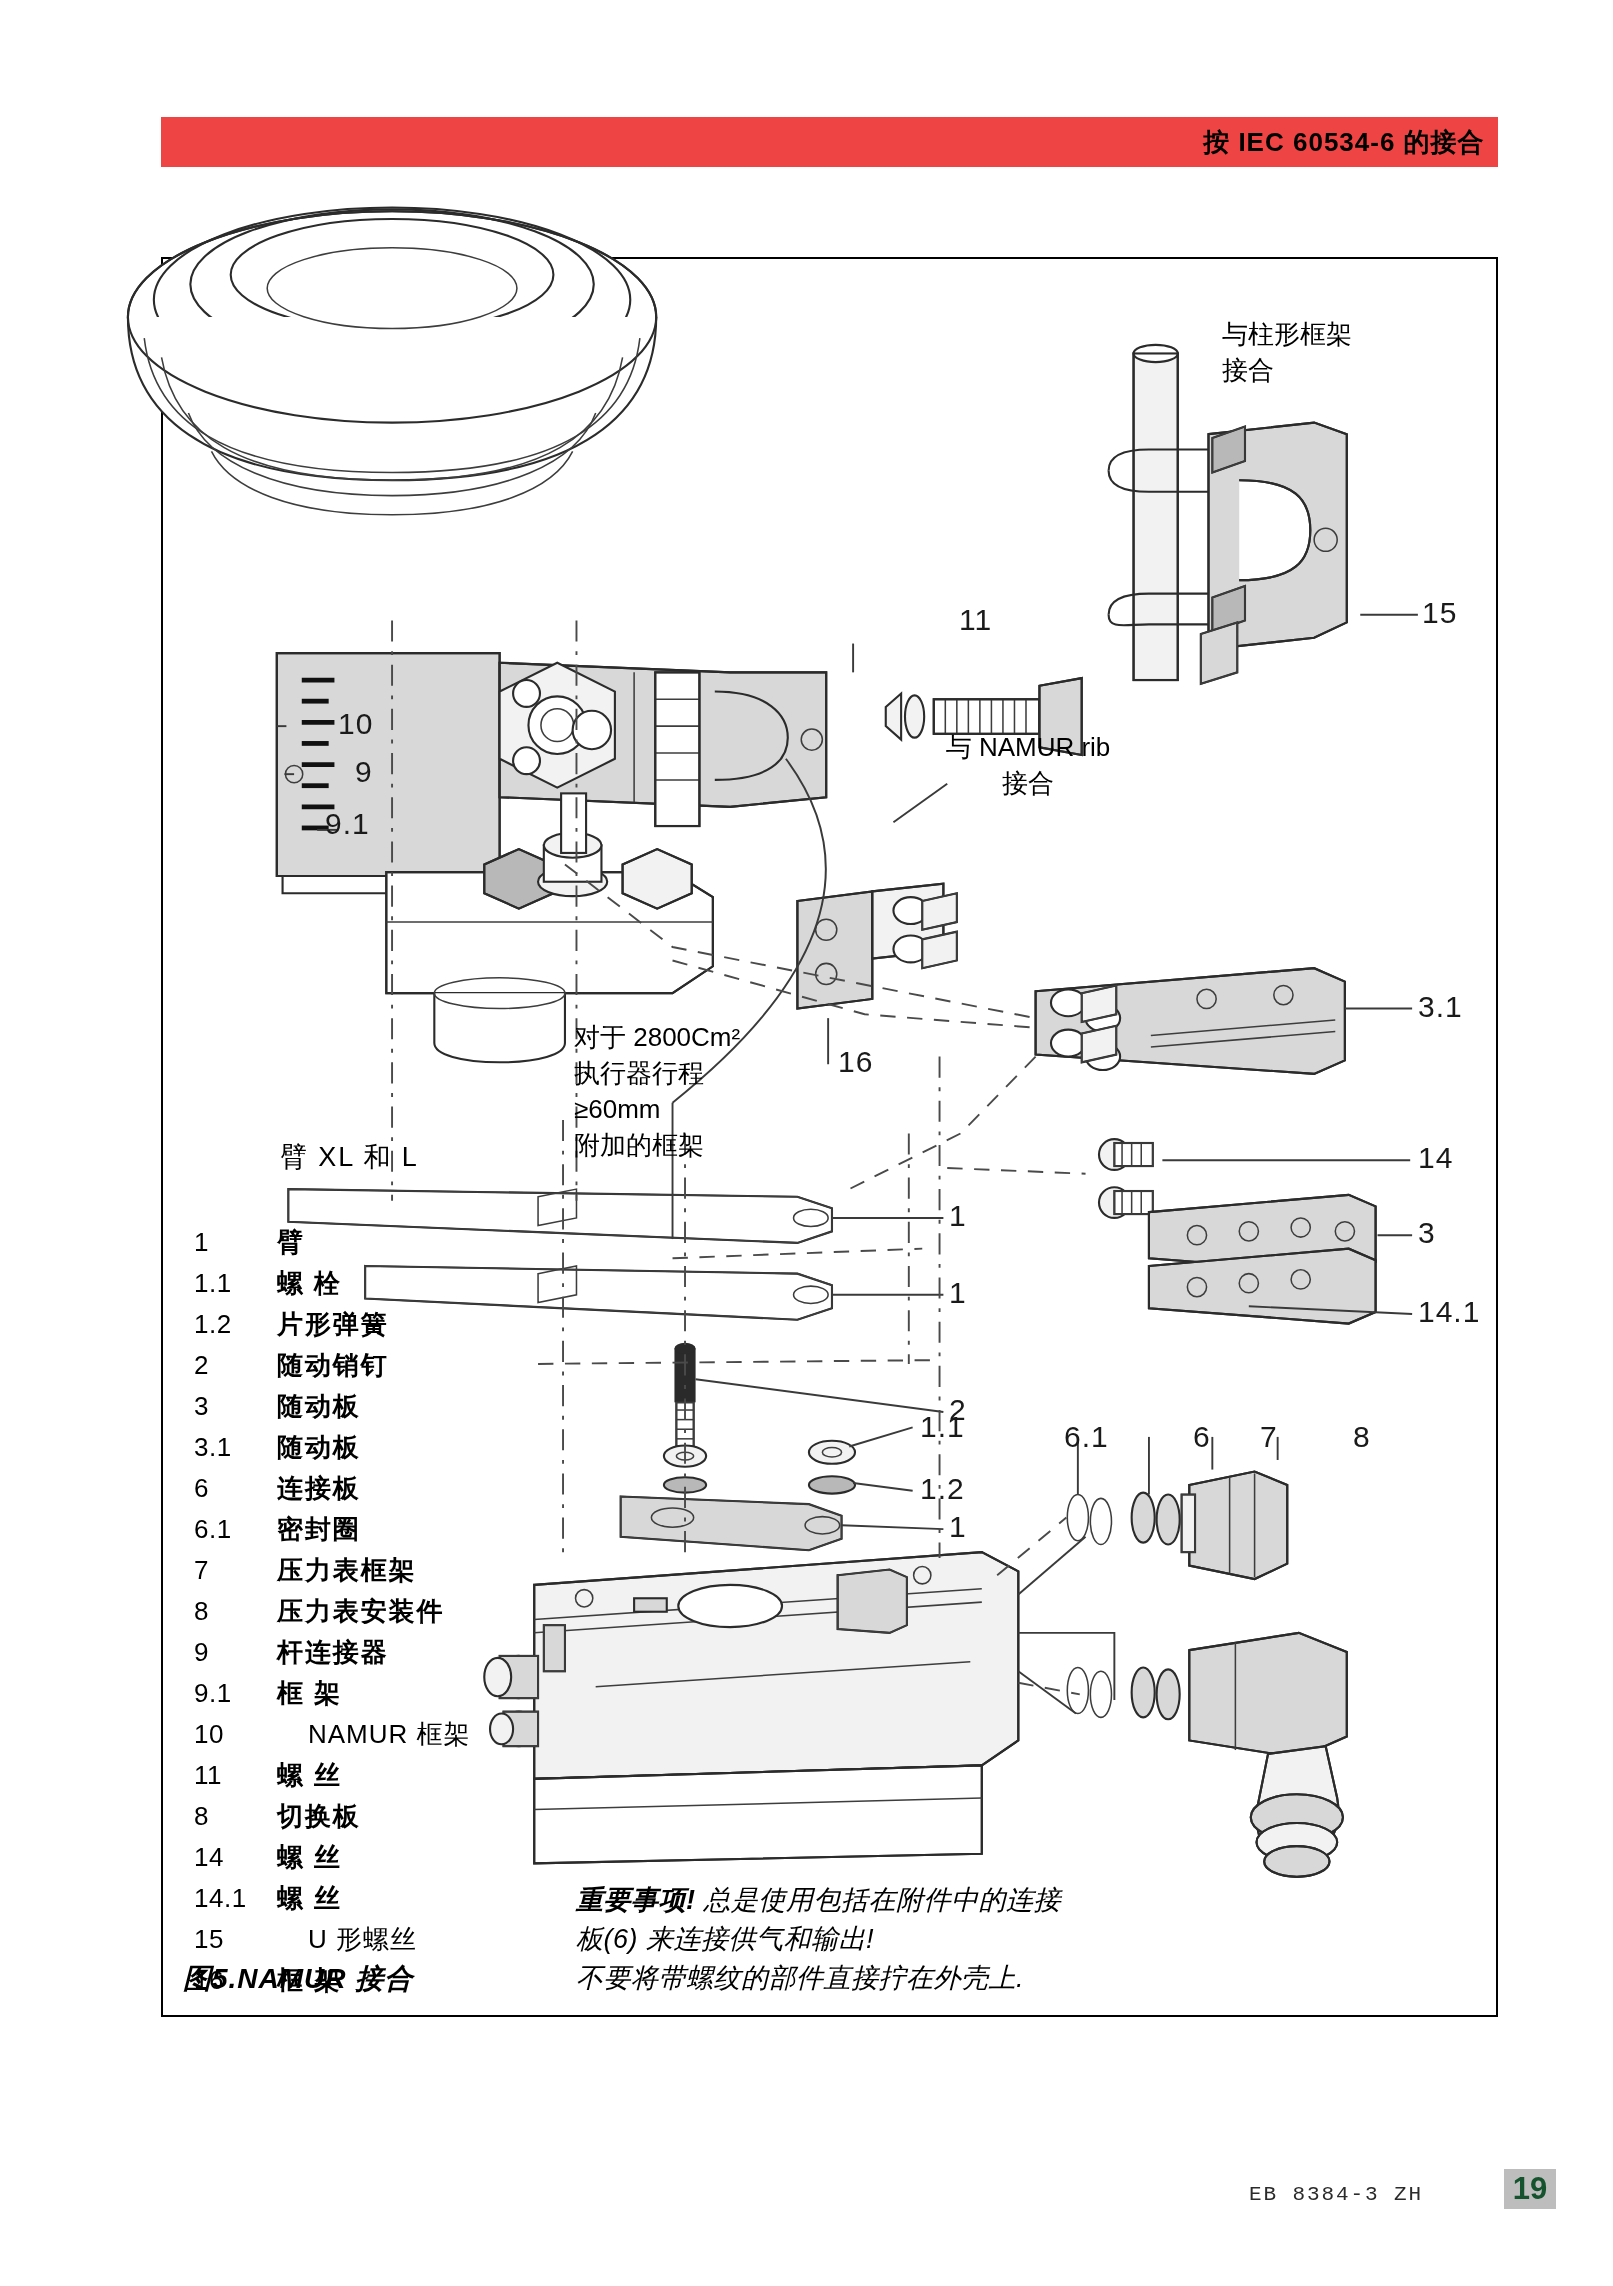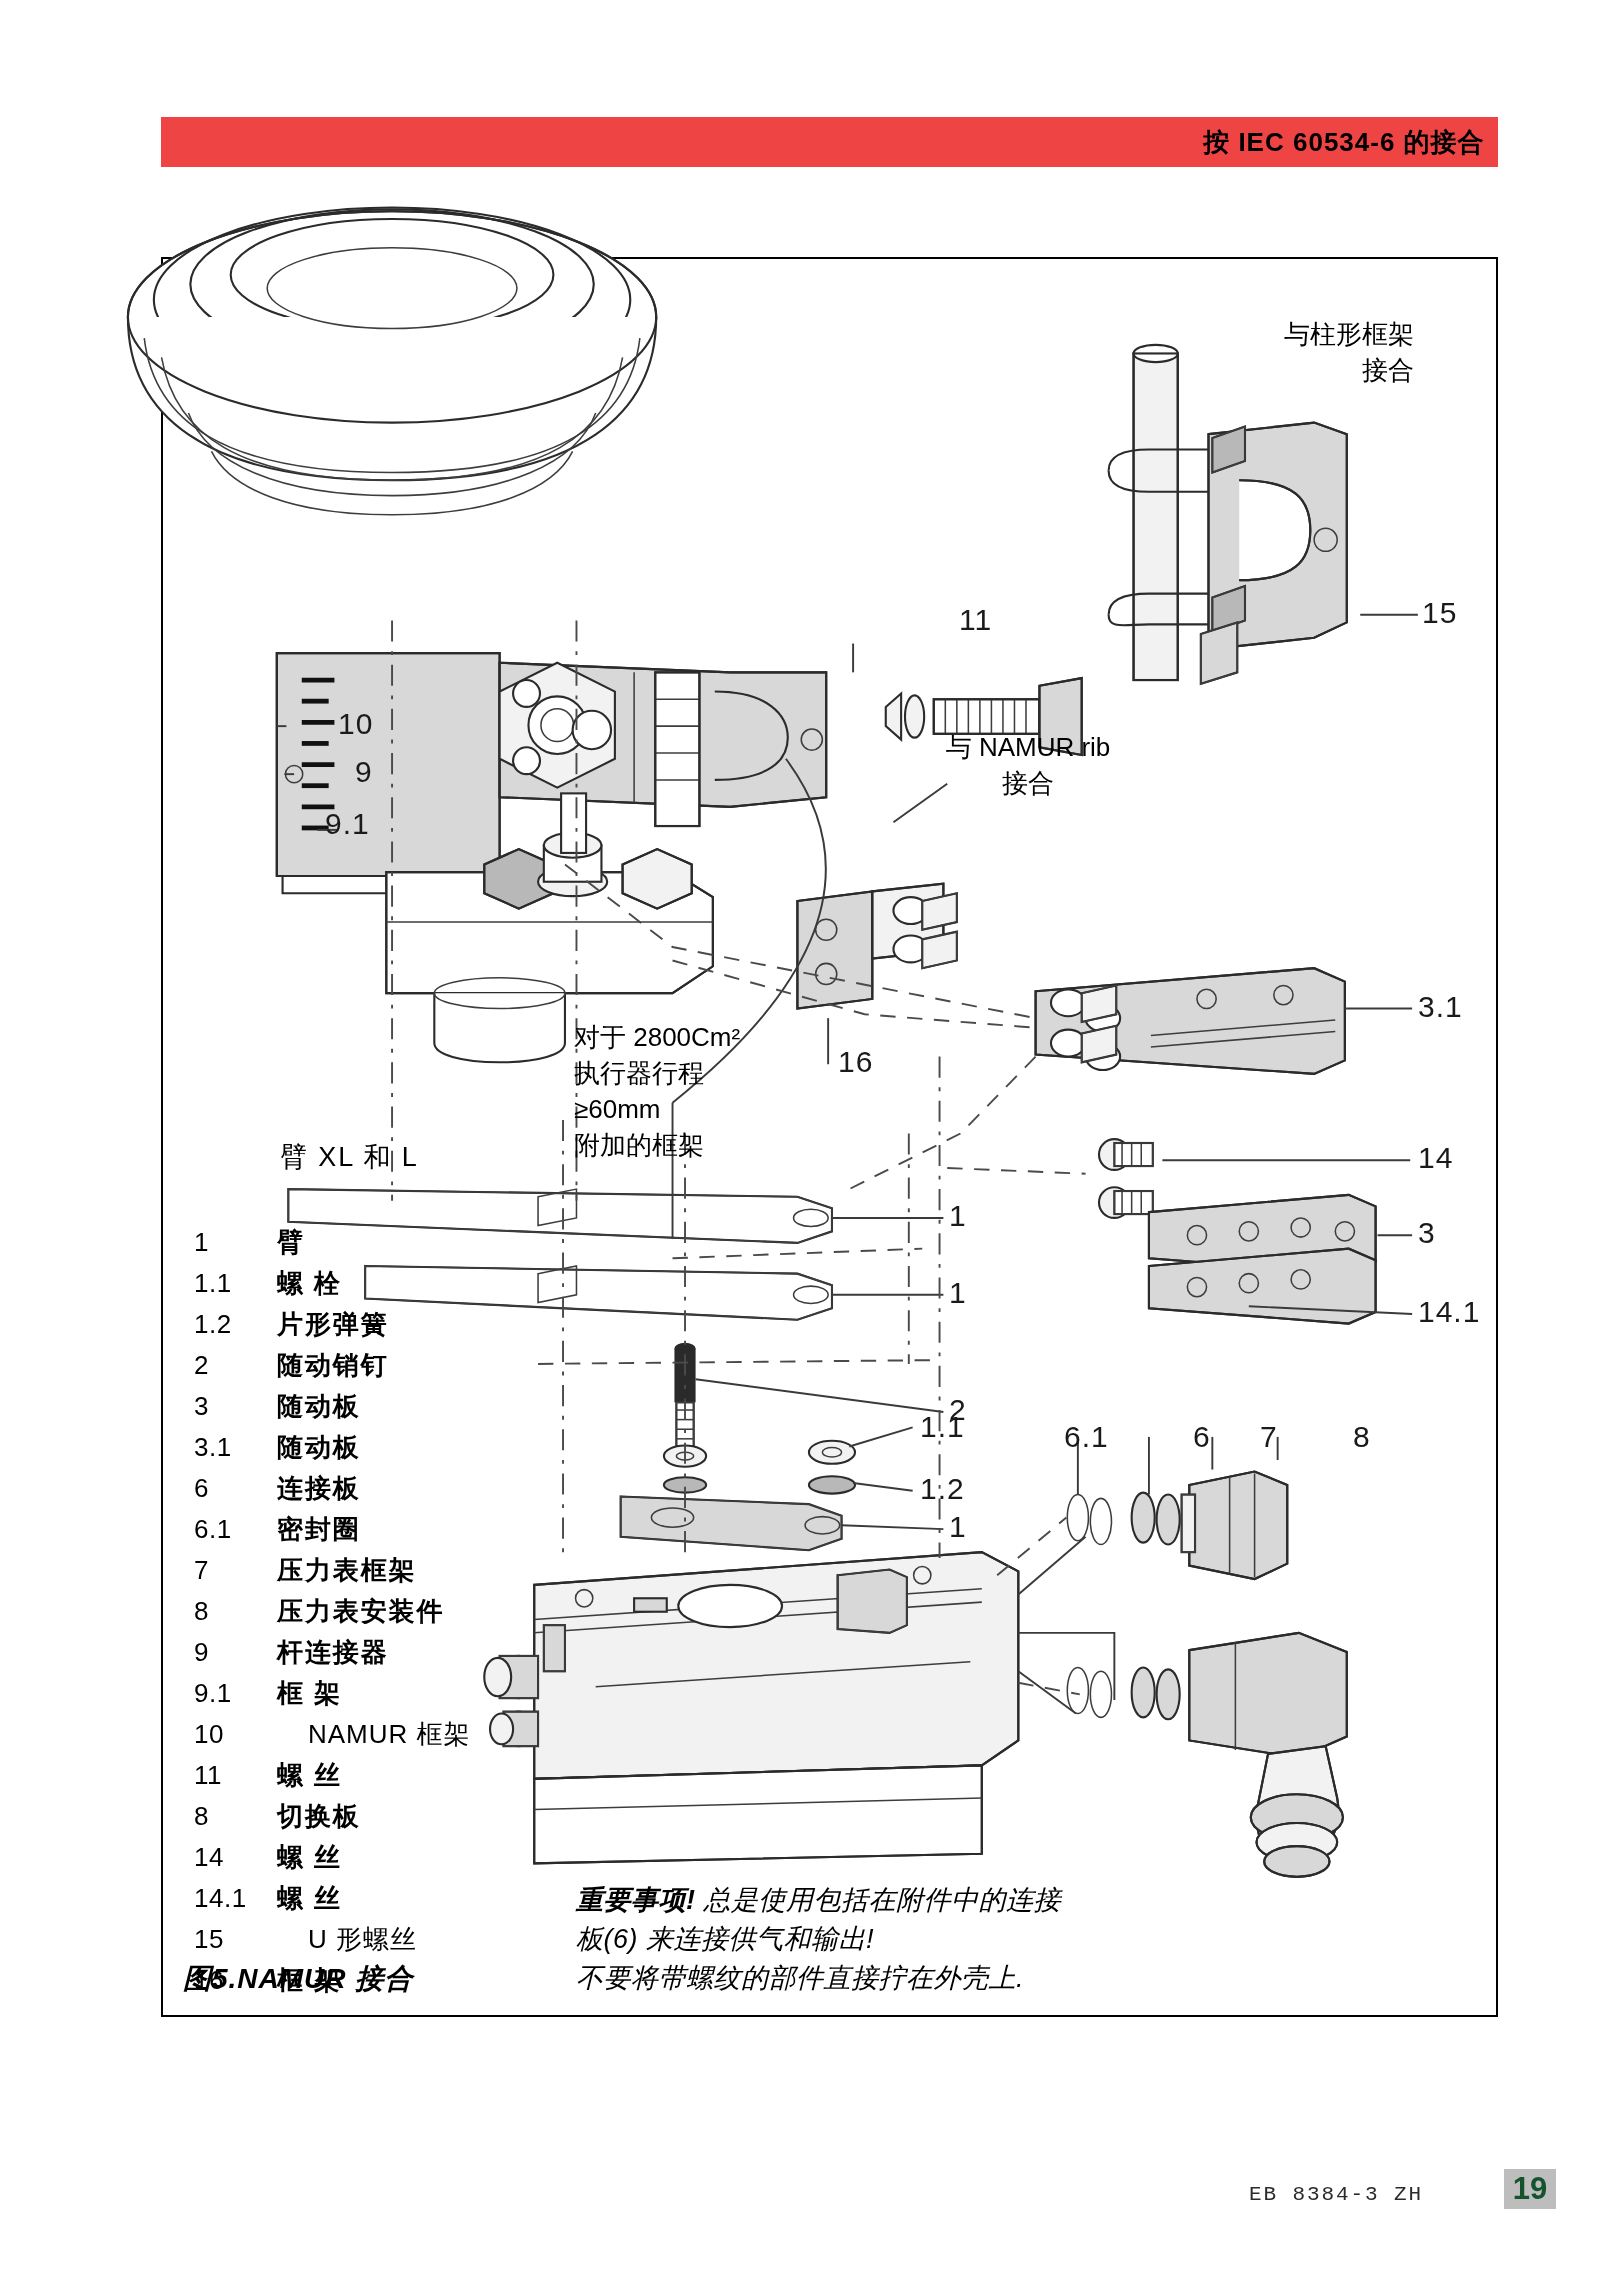--- a/index.html
+++ b/index.html
@@ -425,21 +425,21 @@
       <path d="M700,1000 L900,1056 L1078,1070"></path>
       <path d="M1078,1100 L1000,1180 L880,1240"></path>
       <path d="M986,1216 L1130,1222"></path>
       <path d="M560,1420 L978,1416"></path>
       <path d="M1060,1752 L1124,1764"></path>
       <path d="M1038,1640 L1110,1580"></path>
       <path d="M700,1310 L960,1300"></path>
     </g>
   </svg>
 
-  <div class="anno" style="left:1222px;top:317px;text-align:right;width:192px;">
+  <div class="anno" style="left:1222px;top:317px;text-align:left;width:192px;">
     <div style="white-space:pre-line;">与柱形框架
 接合</div>
   </div>
 
   <div class="anno" style="left:903px;top:730px;width:250px;">
     <div style="white-space:pre-line;text-align:center;">与 NAMUR rib
 接合</div>
   </div>
 
   <div class="anno" style="left:574px;top:1020px;width:269px;">

